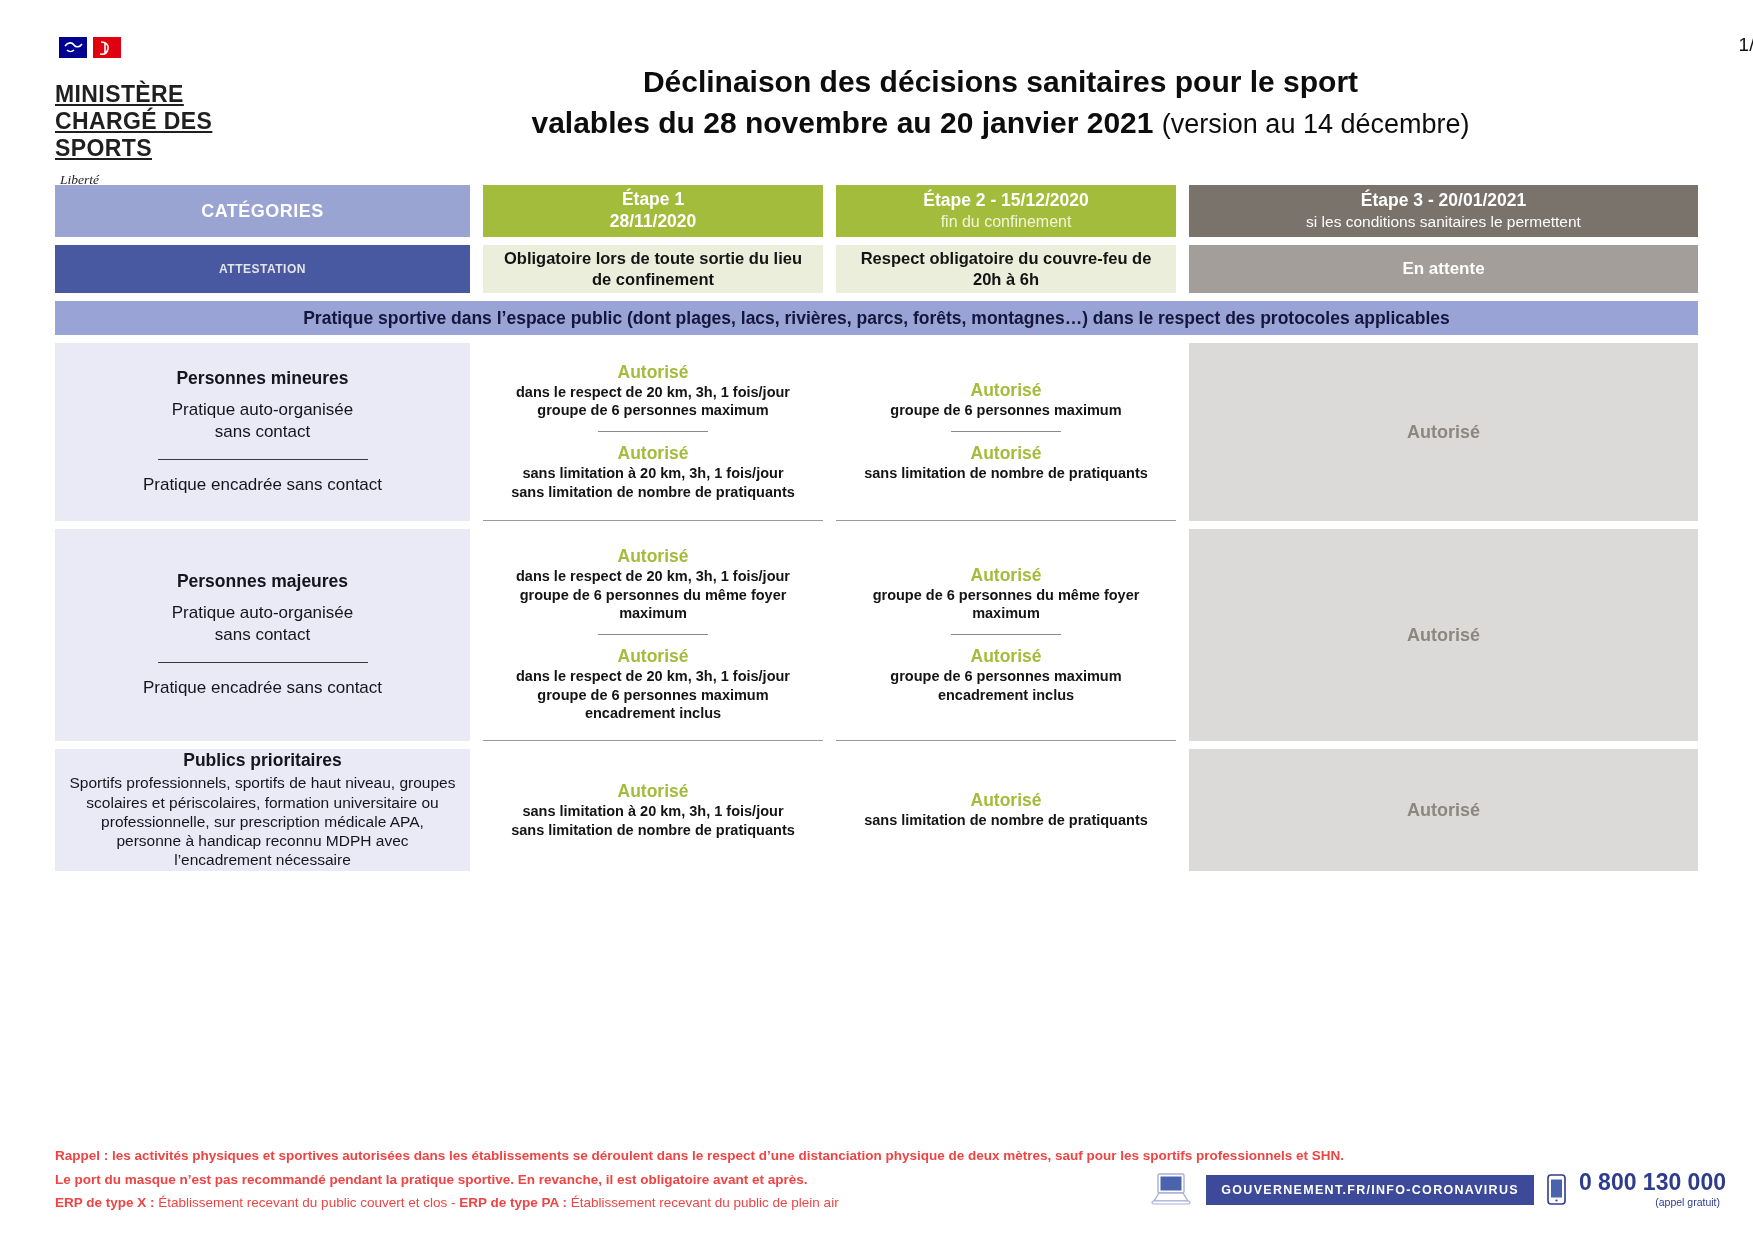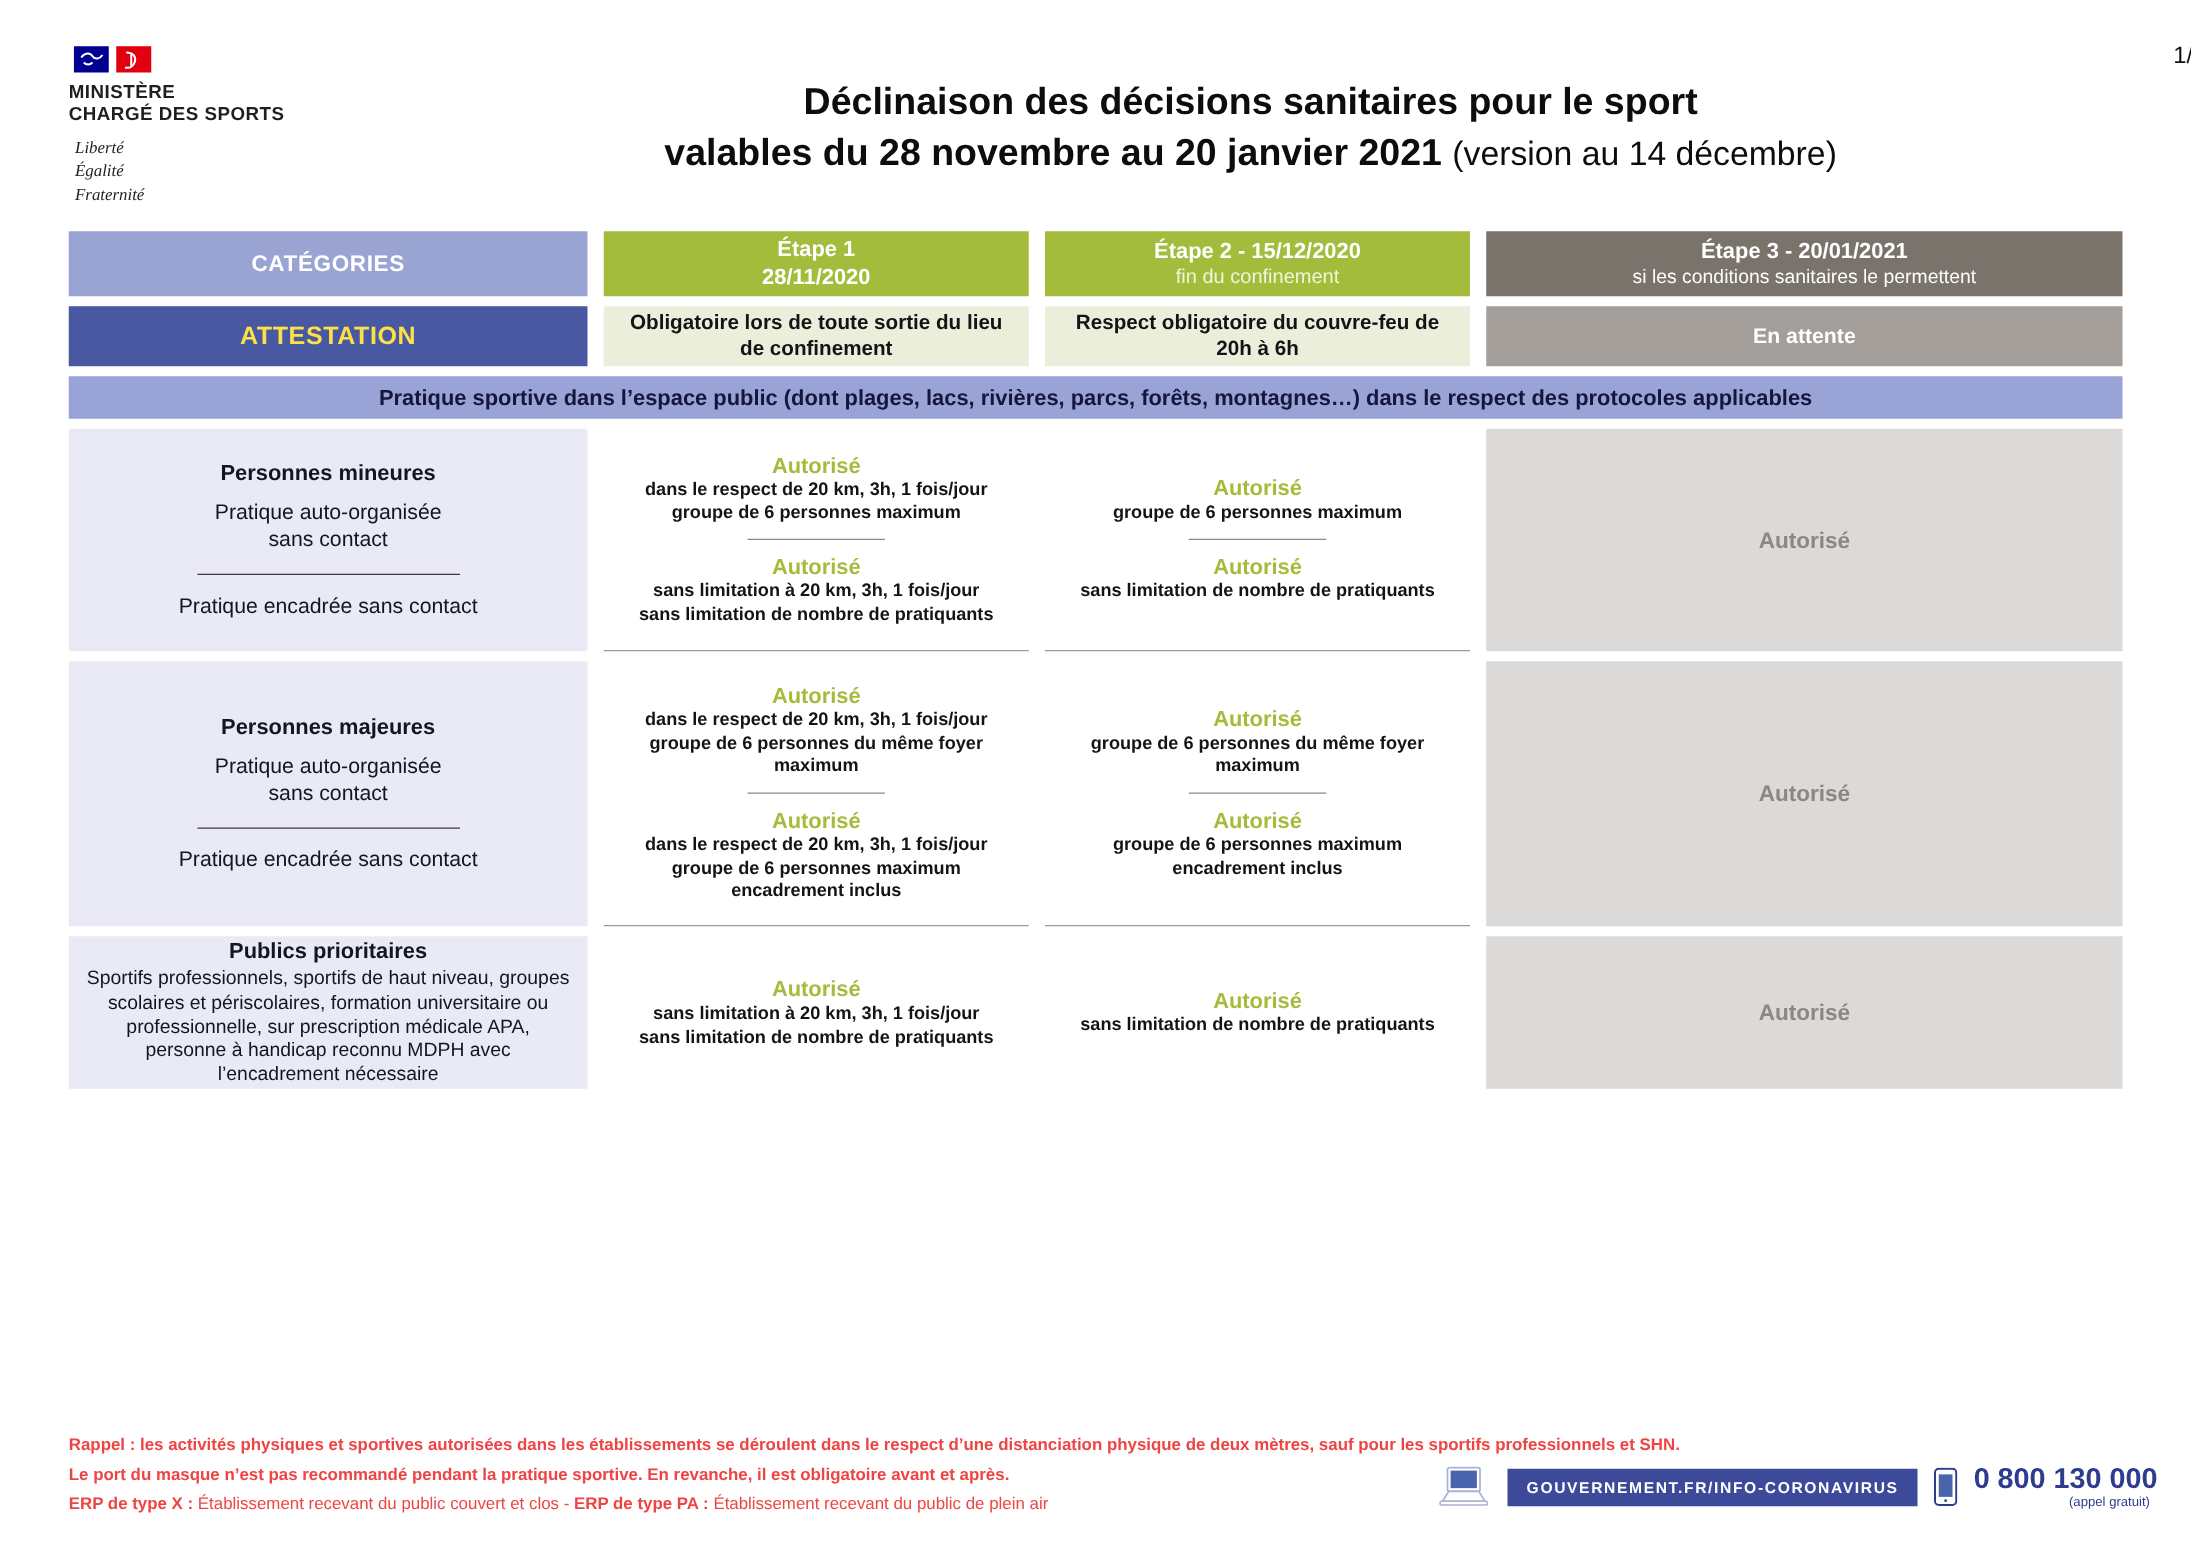--- a/index.html
+++ b/index.html
@@ -4,21 +4,21 @@
 <style>
   html,body{margin:0;padding:0;background:#fff;}
   .page{
     position:relative;width:1753px;height:1240px;background:#ffffff;overflow:hidden;
     font-family:"Liberation Sans","DejaVu Sans",sans-serif;color:#111;padding-left:28px;
   }
   
   .page-num{position:absolute;top:34px;right:16px;font-size:19px;color:#111;}
   .logo-block{position:absolute;top:34px;left:55px;width:260px;}
   .flag{display:block;margin-left:4px;}
-  .ministry-name{margin-top:4px;font-weight:bold;font-size:15px;line-height:1.18;color:#1f1f1f;letter-spacing:.4px;}
+  .ministry-name{margin-top:20px;font-weight:bold;font-size:23px;line-height:1.18;color:#1f1f1f;letter-spacing:.4px;text-decoration:underline;}
   .motto{margin-top:9px;padding-left:5px;font-family:"Liberation Serif","DejaVu Serif",serif;font-style:italic;font-size:13.5px;line-height:1.4;color:#1f1f1f;}
   .title{position:absolute;left:280px;right:60px;top:62px;text-align:center;color:#0d0d0d;}
   .title-l1{font-weight:bold;font-size:30px;line-height:1.35;}
   .title-l2{font-size:30px;line-height:1.35;}
   .t-bold{font-weight:bold;}
   .t-normal{font-weight:normal;font-size:27px;}
   
   .tbl{
     position:absolute;top:185px;left:55px;
     display:grid;
@@ -26,21 +26,21 @@
     grid-template-rows:52px 48px 34px 178px 212px 122px;
     column-gap:13px;row-gap:8px;
   }
   .cell{display:flex;flex-direction:column;align-items:center;justify-content:center;text-align:center;}
   .hdr{color:#fff;font-weight:bold;font-size:17.5px;line-height:1.25;}
   .hdr-cat{background:#9aa4d2;letter-spacing:.5px;font-size:18px;}
   .hdr-green{background:#a4bc3b;}
   .hdr-taupe{background:#7a736c;}
   .hdr-sub-light{font-weight:normal;font-size:16px;color:#f2f5da;}
   .hdr-sub-white{font-weight:normal;font-size:15.5px;color:#fdfdfd;}
-  .att-label{background:#4859a2;color:#fde047;font-weight:bold;font-size:20px;letter-spacing:.5px;}
+  .att-label{background:#4859a2;color:#e5e5e5;font-weight:bold;font-size:12px;letter-spacing:.5px;}
   .att-beige{background:#ebeedb;color:#141414;font-weight:bold;font-size:16.5px;line-height:1.25;padding:0 18px;}
   .att-gray{background:#a39e9a;color:#fff;font-weight:bold;font-size:17px;}
   .banner{grid-column:1/-1;background:#99a3d6;color:#15163c;font-weight:bold;font-size:17.5px;}
   .cat-cell{background:#eaeaf6;color:#15151f;padding:12px 14px;justify-content:flex-start;}
   .cat-cell.centered{justify-content:center;}
   .cat-title{font-weight:bold;font-size:17.5px;margin-bottom:10px;}
   .cat-sub{font-size:17px;line-height:1.3;white-space:pre-line;}
   .cat-divider{width:210px;border:0;border-top:1px solid #3a3a3a;margin:16px auto 14px auto;}
   .cat-desc{font-size:15.5px;line-height:1.24;}
   .data-cell{background:#fff;}

